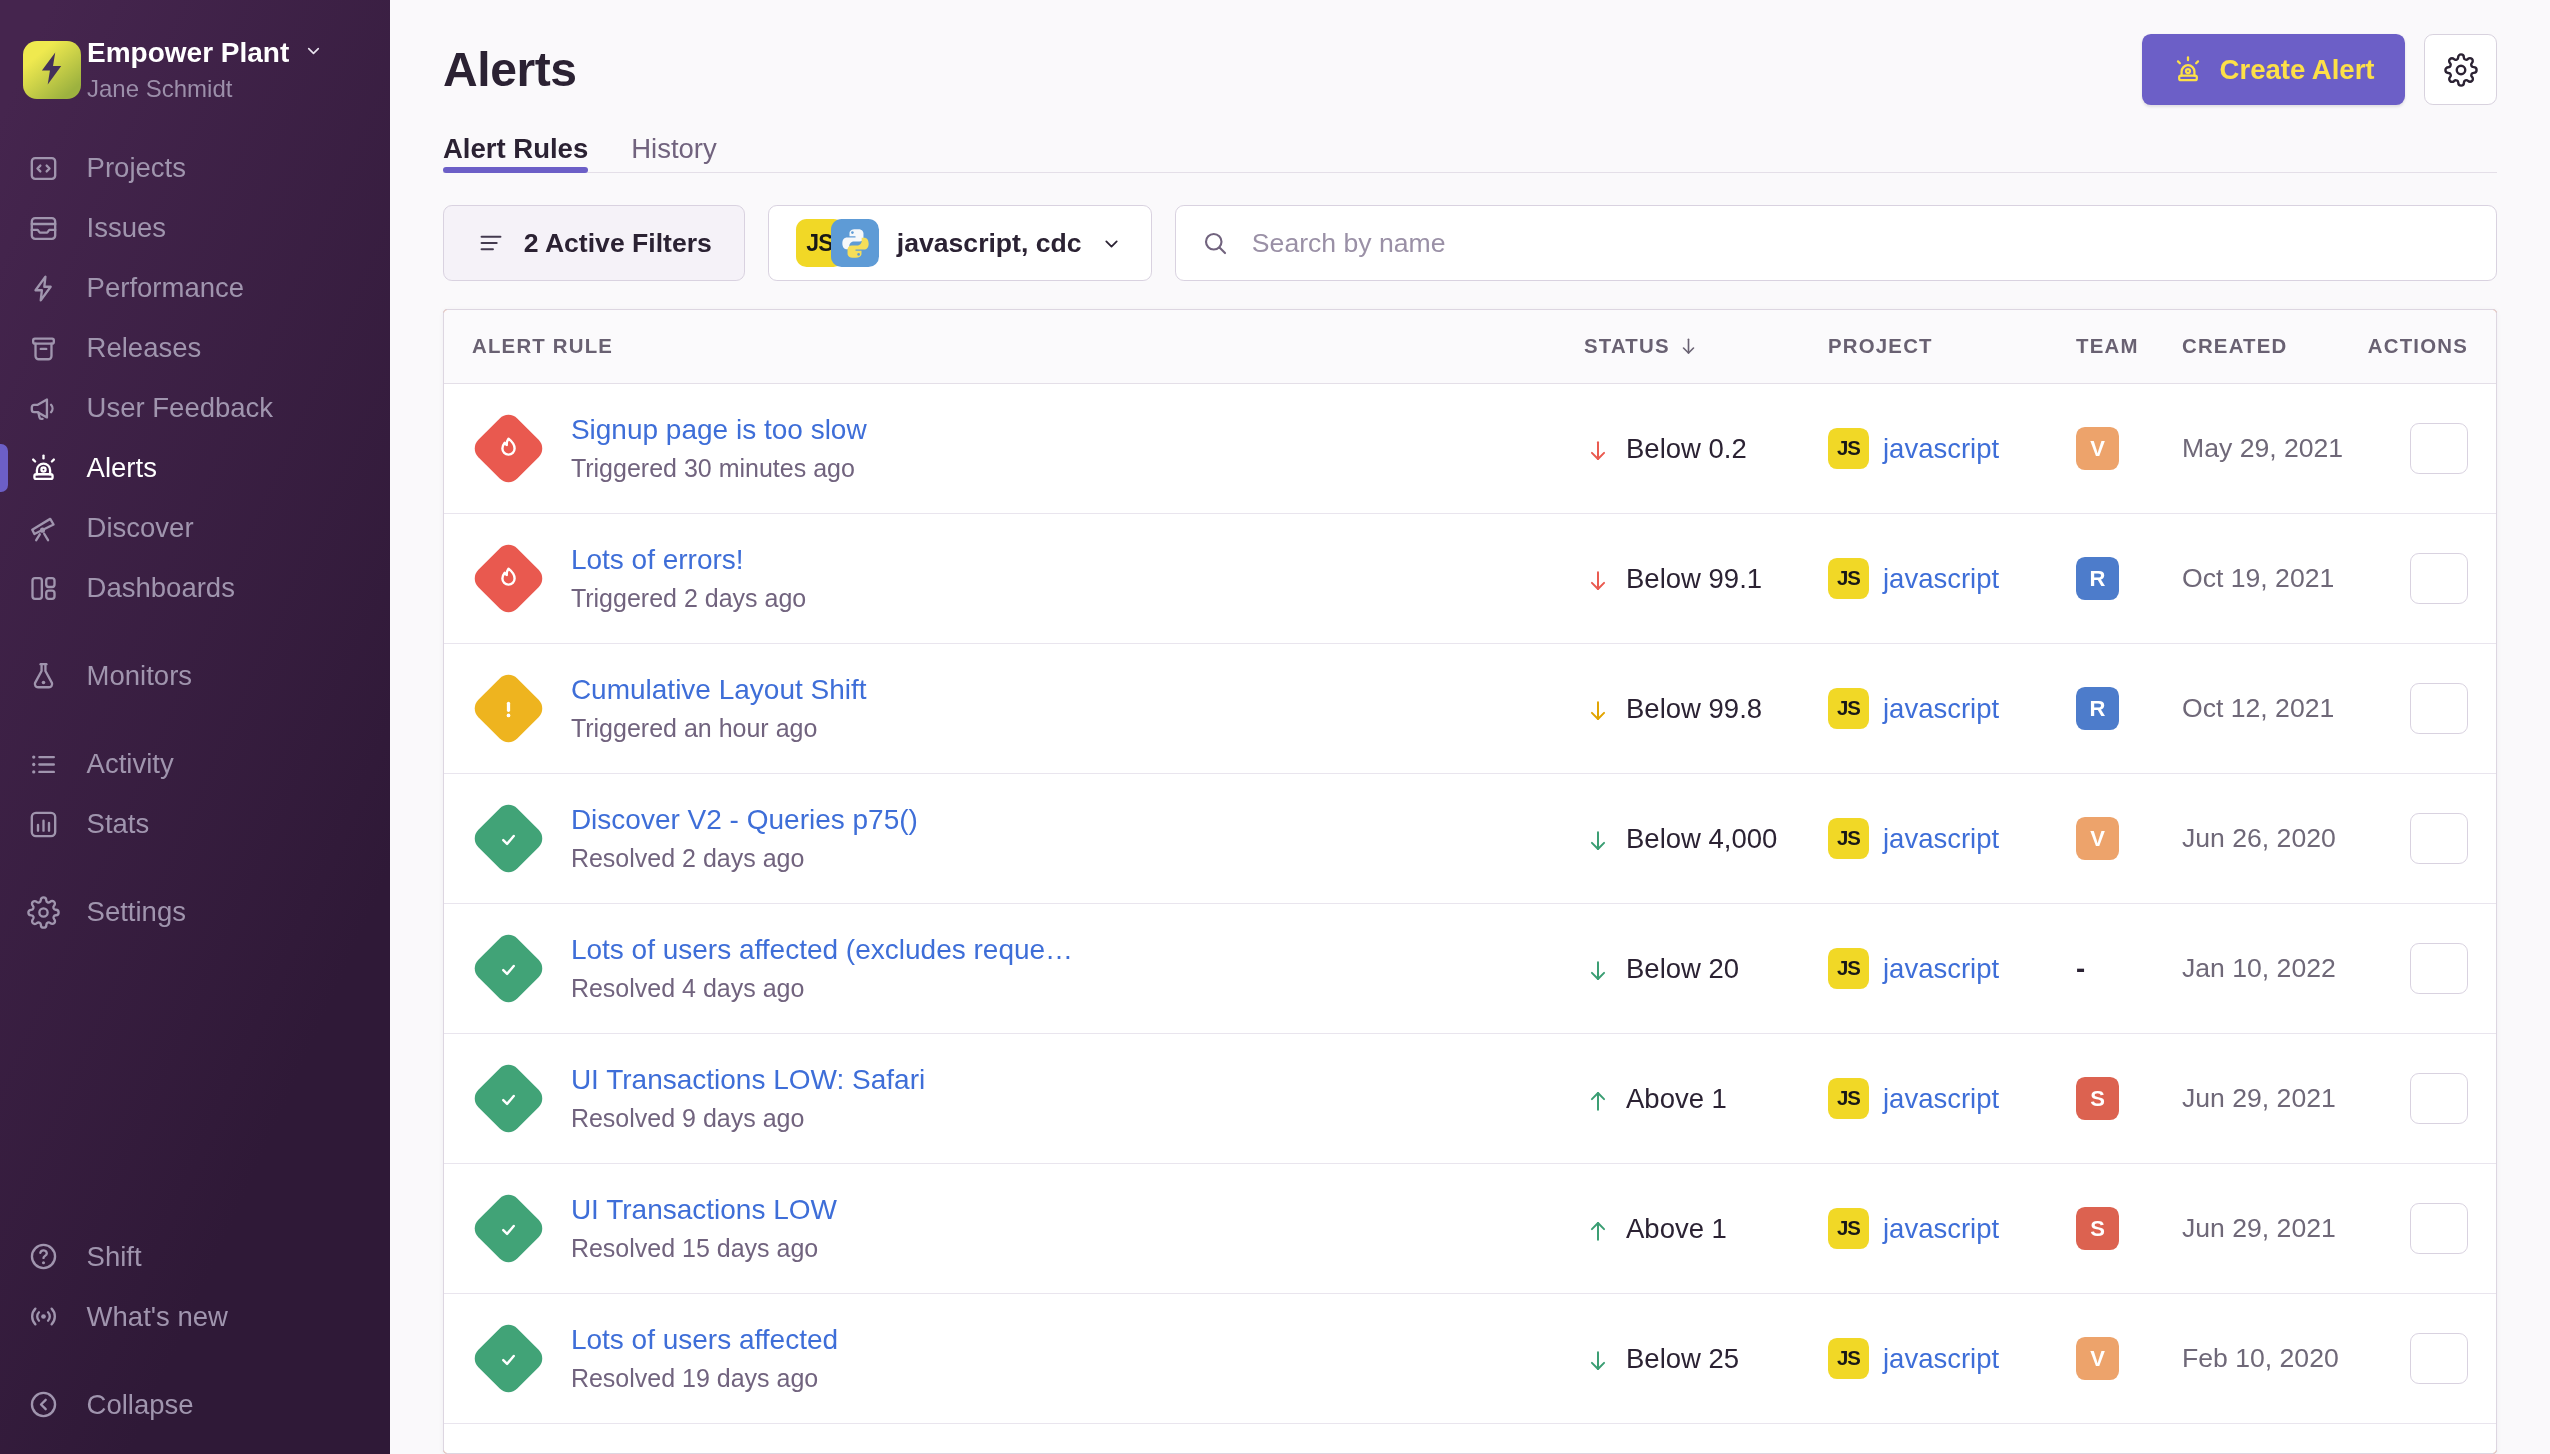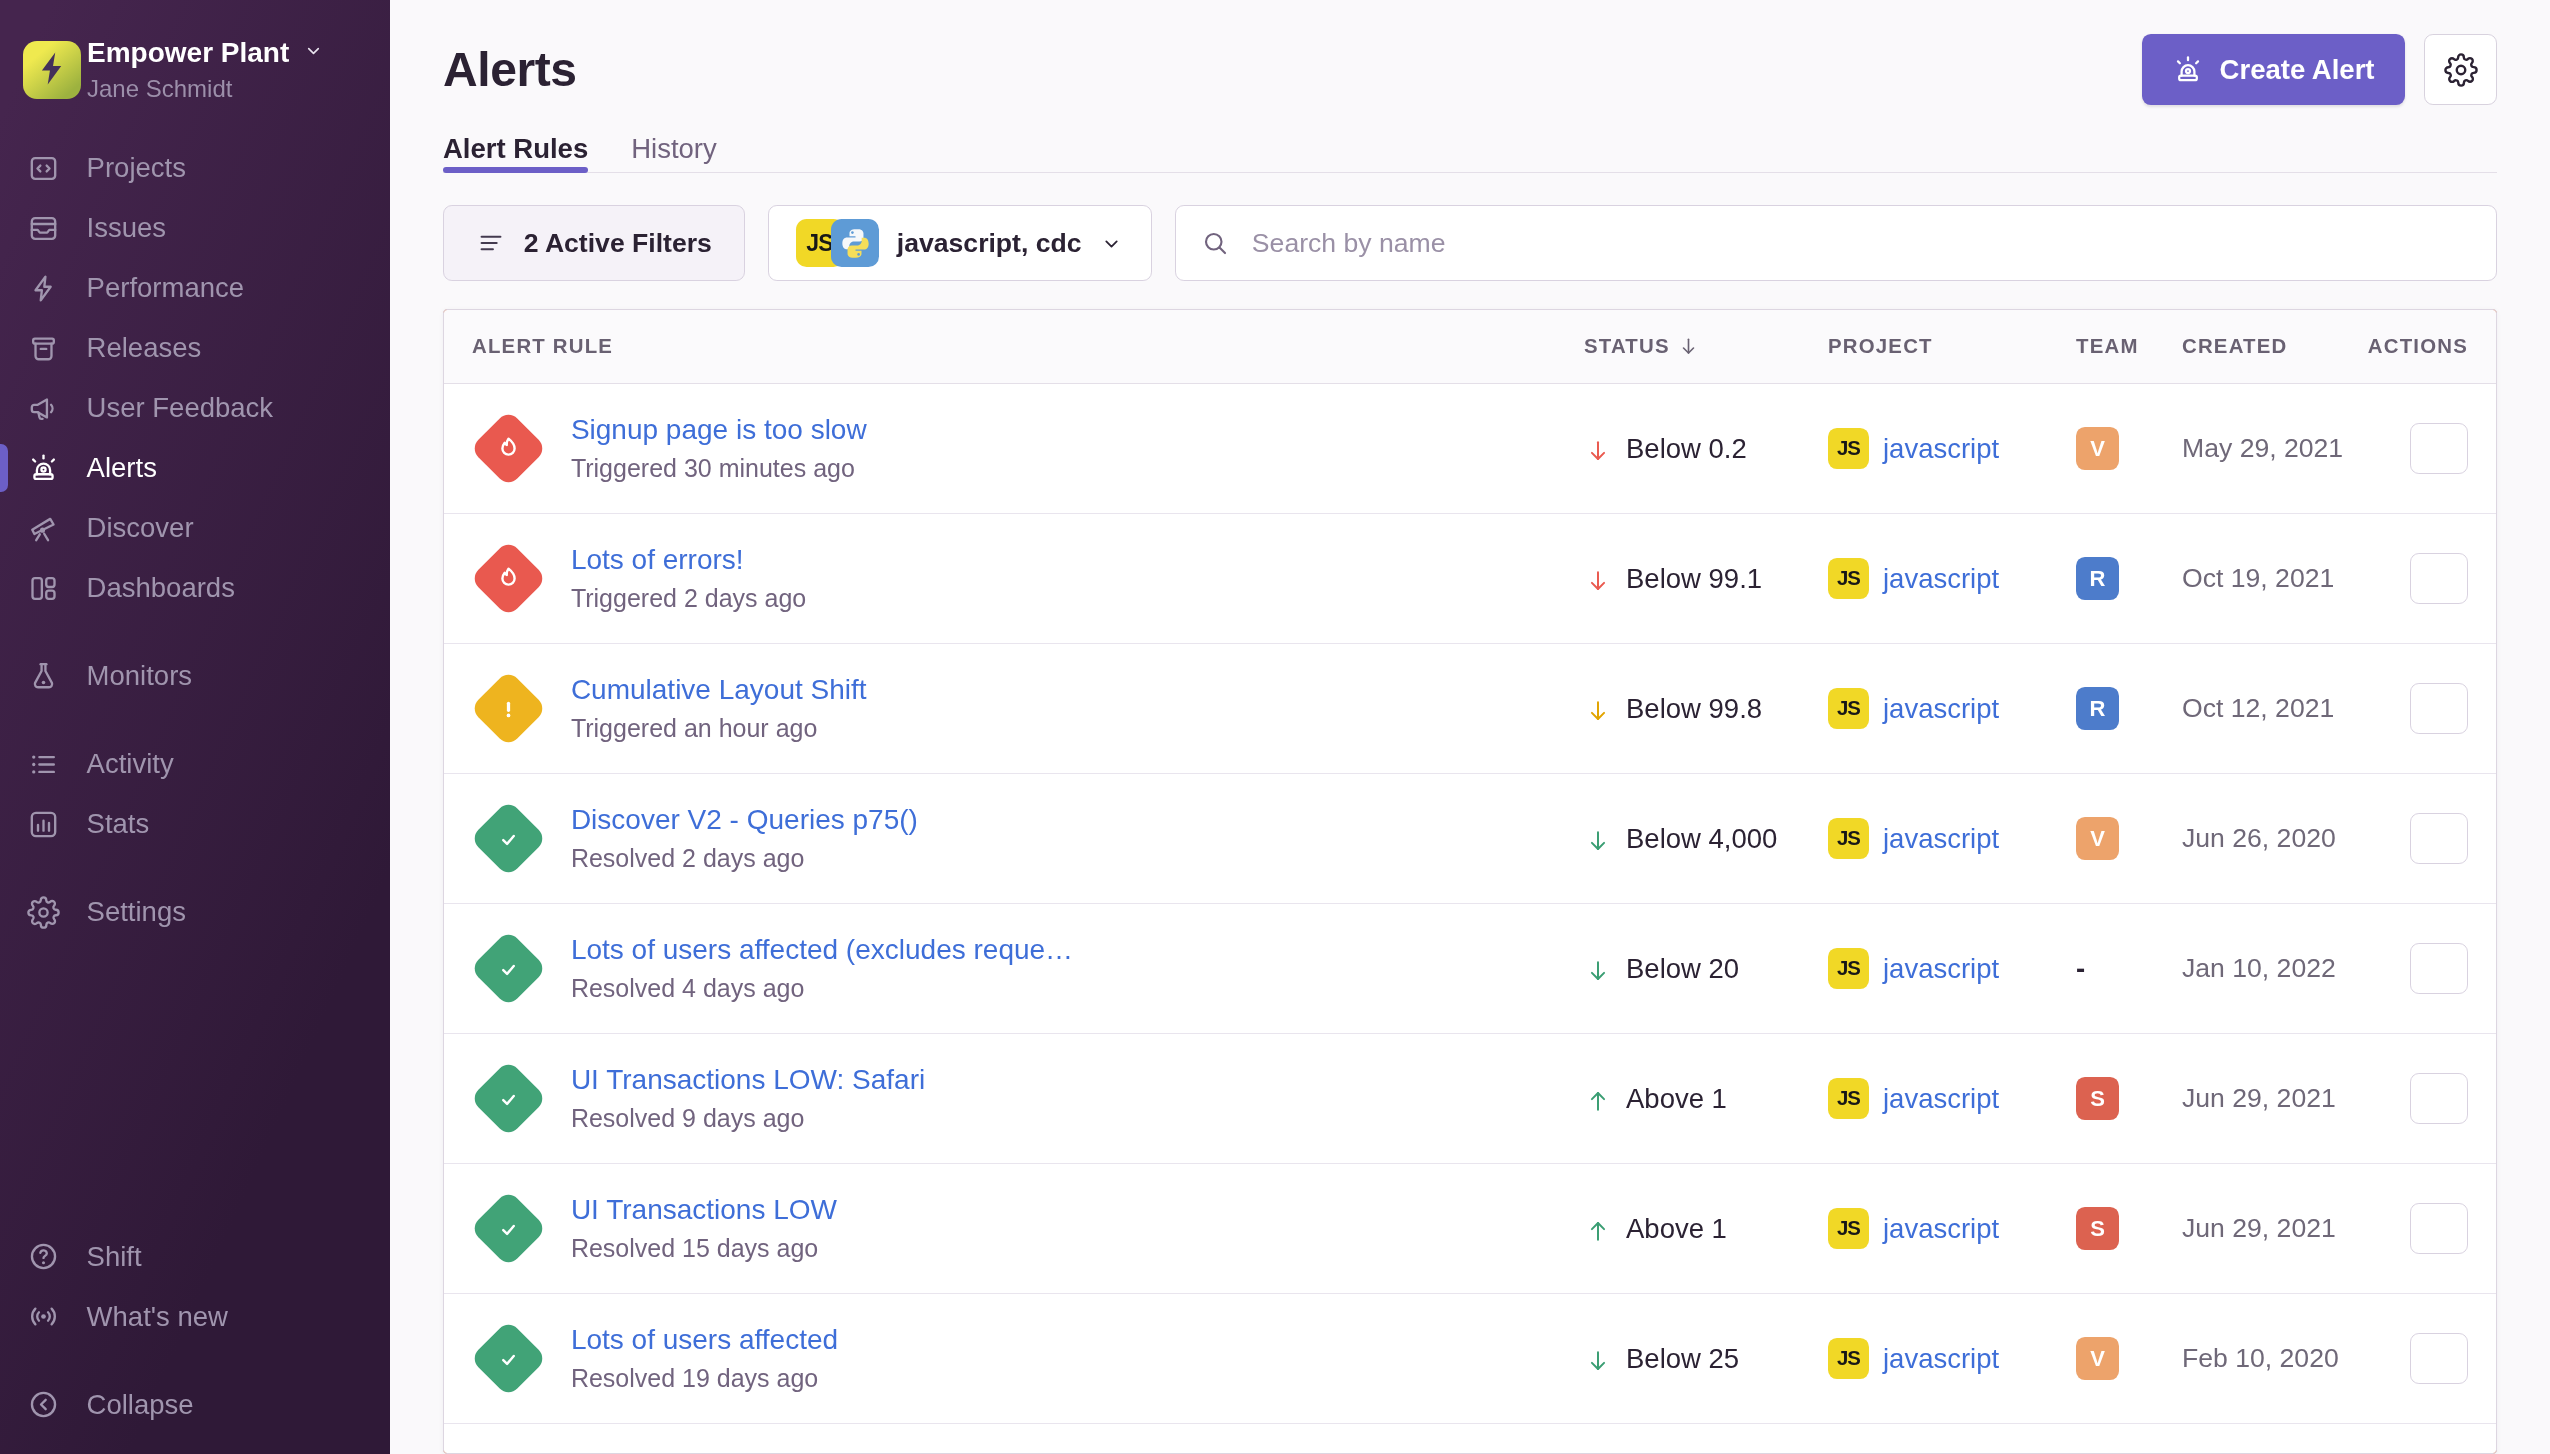--- a/index.html
+++ b/index.html
@@ -27,21 +27,21 @@
   .nav-icon{display:flex;flex:none}
   .nav-icon svg{width:33px;height:33px;display:block}
   .nav-item.active{color:#fff}
   .nav-item.active::before{content:"";position:absolute;left:0;top:6.2px;width:8px;height:48px;background:var(--accent);border-radius:0 7px 7px 0}
   .sidebar-bottom{margin-top:auto;padding-bottom:19.5px}
   
   .main{flex:1;min-width:0;display:flex;flex-direction:column;padding:0 53px;overflow:hidden}
   .page-header{display:flex;justify-content:space-between;align-items:center;padding-top:34px}
   .page-title{font-size:48px;font-weight:800;color:#2B2233;margin:0;letter-spacing:-0.4px}
   .header-actions{display:flex;gap:19.5px;align-items:center}
-  .create-btn{display:flex;align-items:center;gap:16px;background:var(--accent);color:#ffffff;font-size:27.5px;font-weight:600;border:none;border-radius:8.9px;padding:0 30px;height:71px;cursor:pointer;font-family:inherit;box-shadow:0 1.8px 2.7px rgba(43,34,51,.12)}
+  .create-btn{display:flex;align-items:center;gap:16px;background:var(--accent);color:#fde047;font-size:27.5px;font-weight:600;border:none;border-radius:8.9px;padding:0 30px;height:71px;cursor:pointer;font-family:inherit;box-shadow:0 1.8px 2.7px rgba(43,34,51,.12)}
   .create-btn .icon-slot svg{width:32px;height:32px;display:block}
   .gear-btn{width:73px;height:71px;border-radius:8.9px;background:#fff;border:1.3px solid #D8D2DE;display:flex;align-items:center;justify-content:center;color:#2B2233;cursor:pointer}
   .gear-btn svg{width:34px;height:34px;display:block}
   
   .tabs{display:flex;gap:43px;margin-top:28px;border-bottom:0.9px solid #E4DFE8}
   .tab{font-size:27.5px;padding-bottom:7px;position:relative;cursor:pointer;color:#71637E}
   .tab.active{color:#2B2233;font-weight:600}
   .tab.active::after{content:"";position:absolute;left:0;right:0;bottom:-0.9px;height:6.2px;background:var(--accent);border-radius:3.5px}
   
   .filters{display:flex;gap:23px;margin-top:32px}

